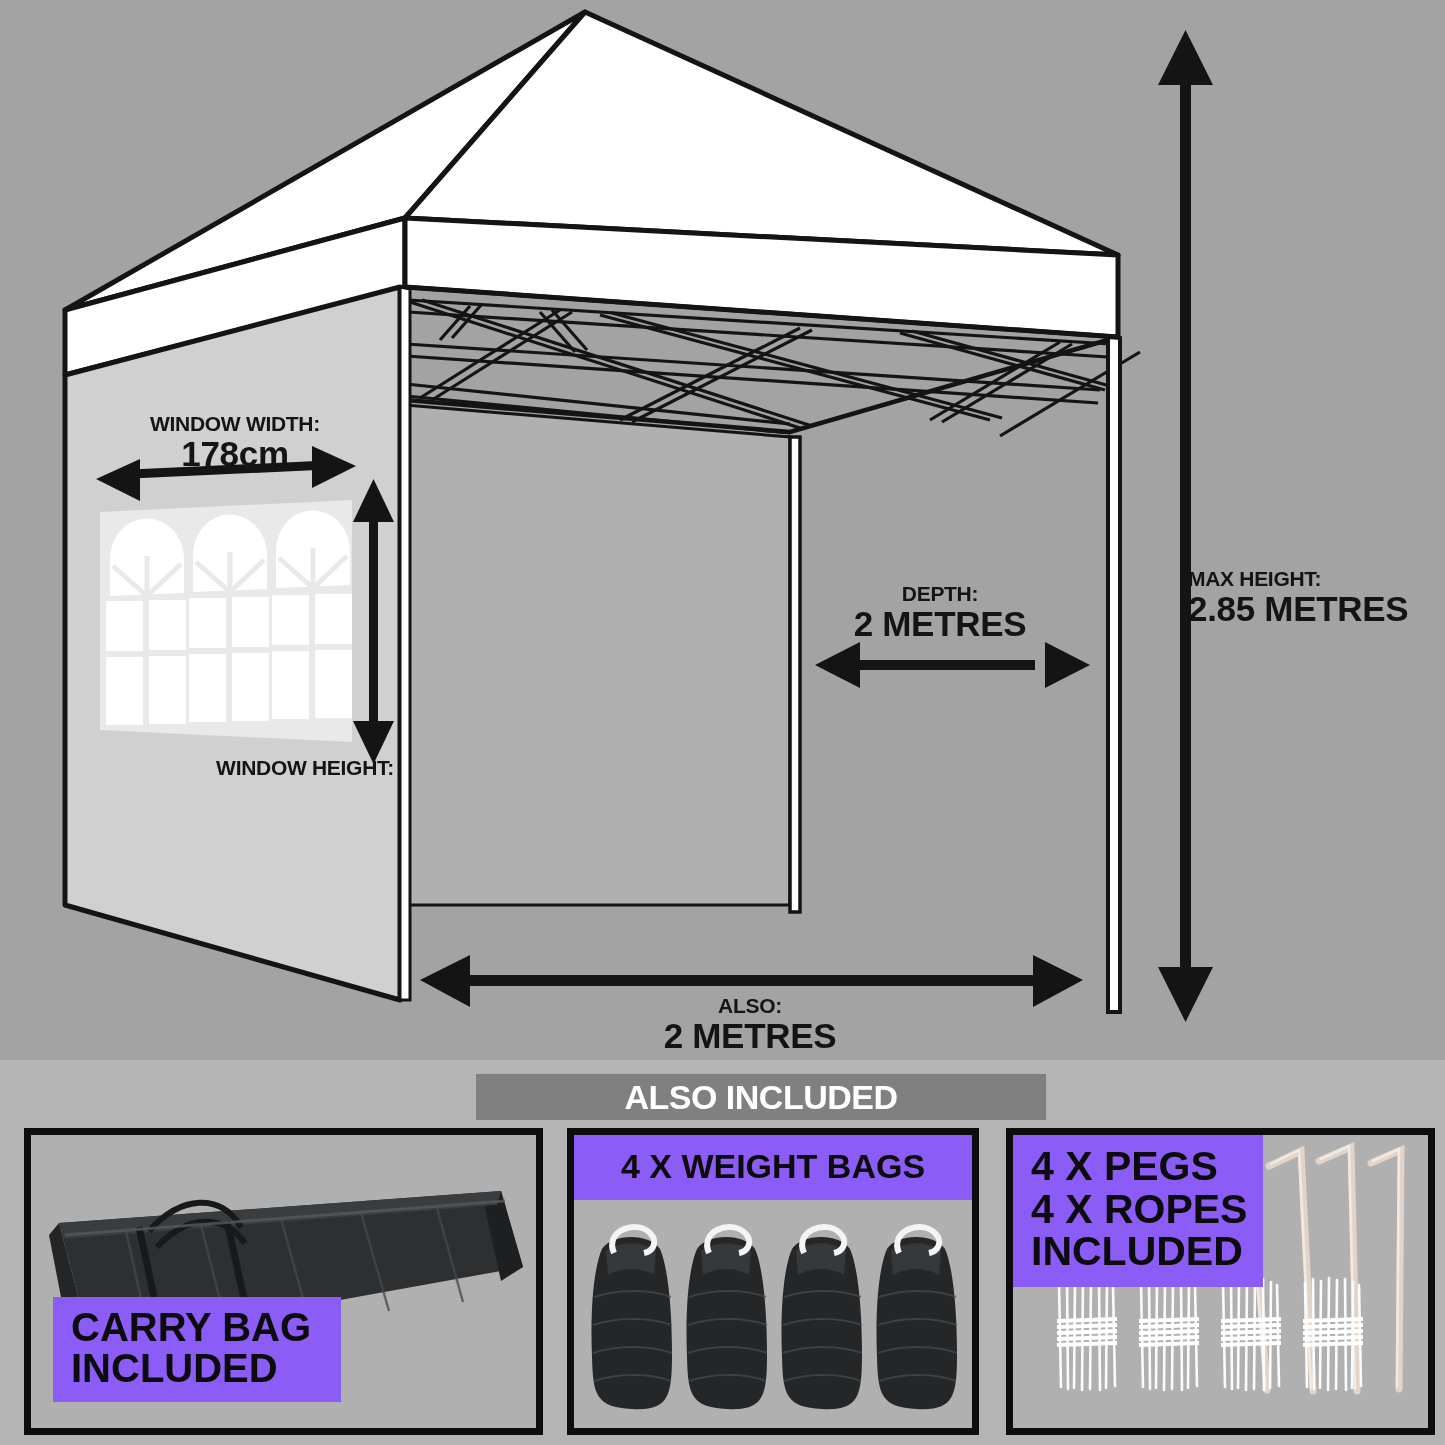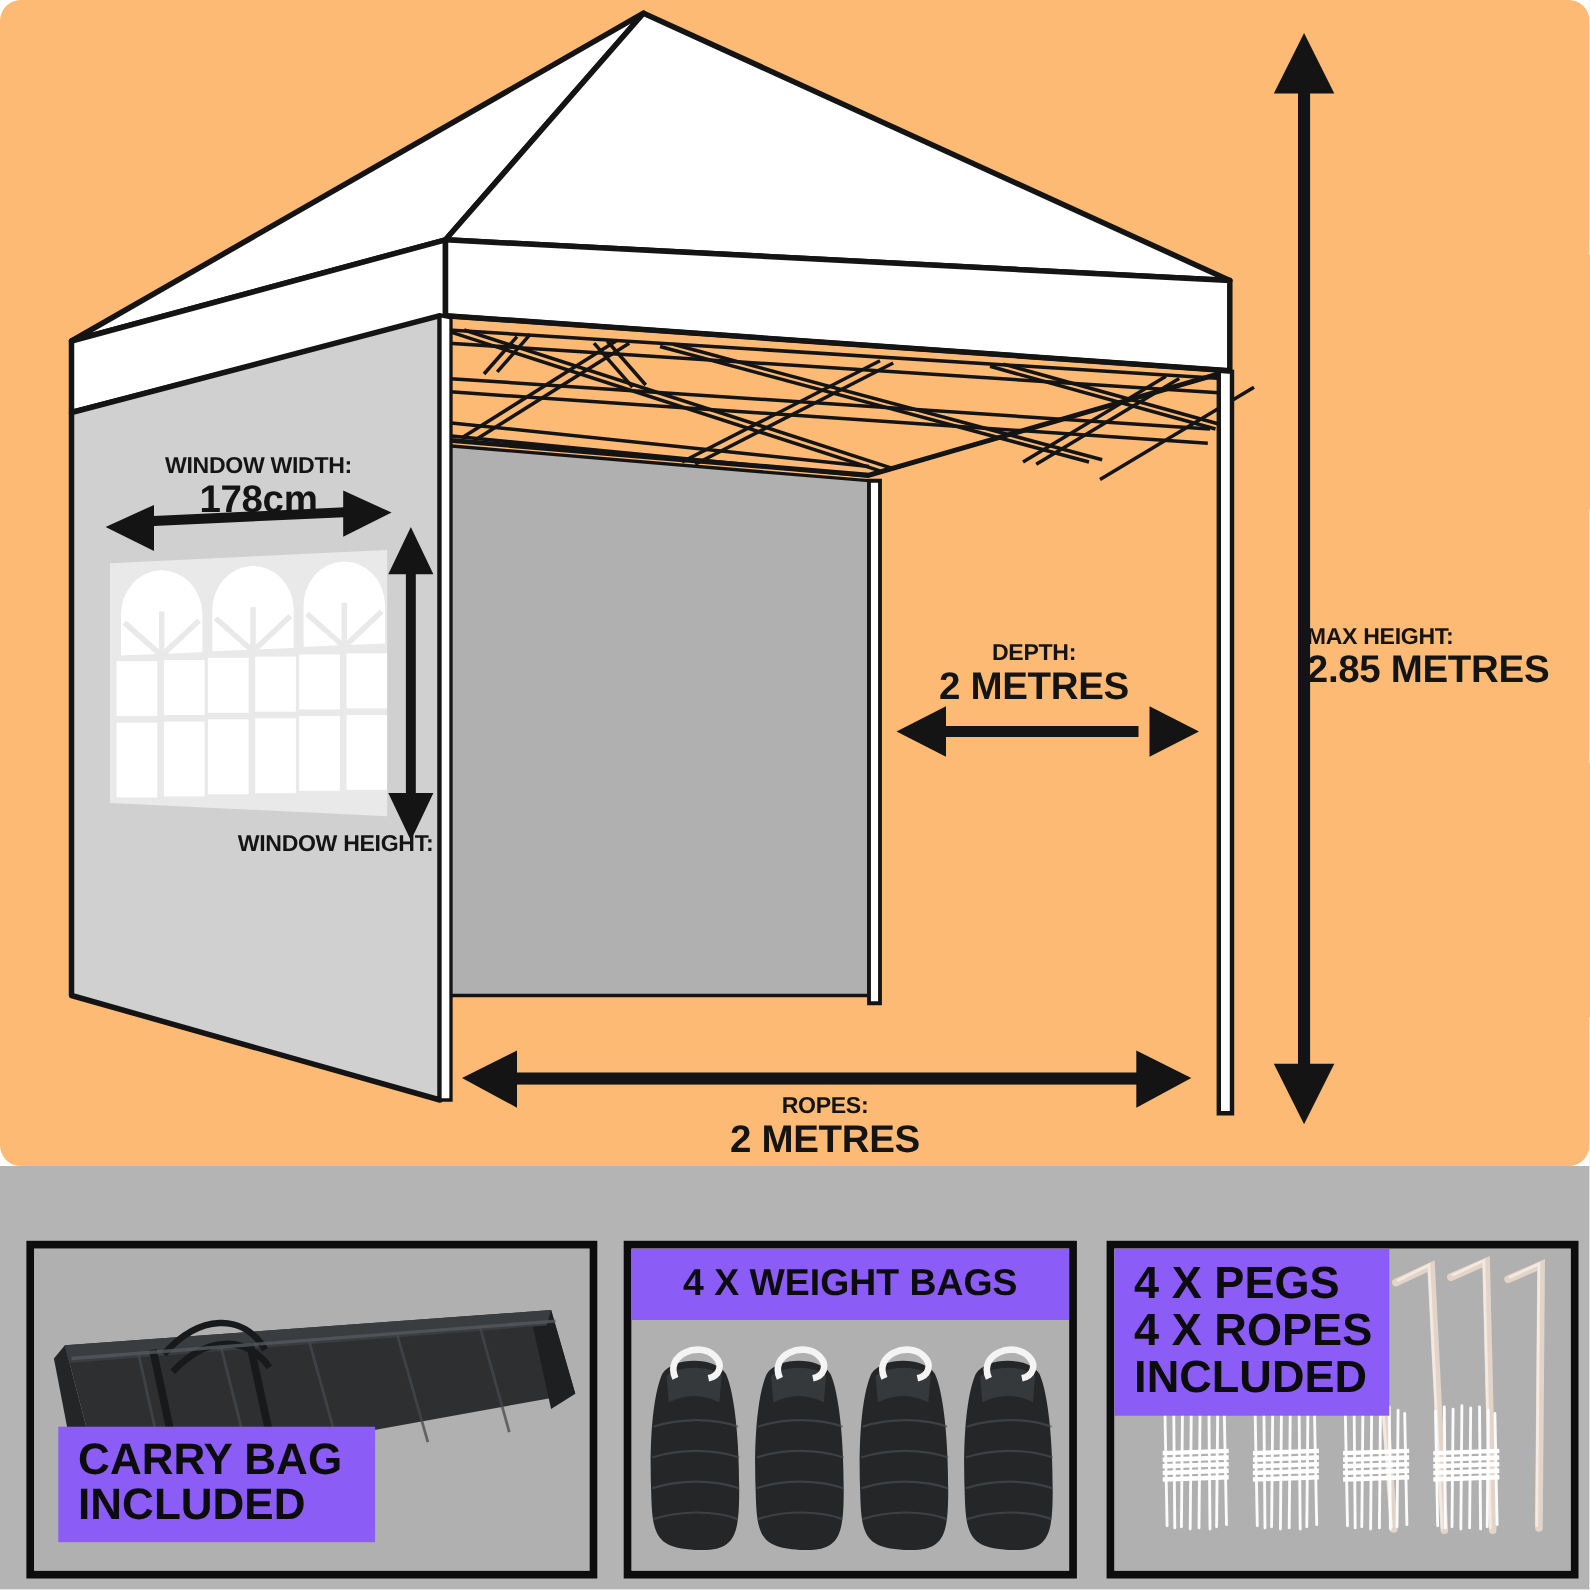--- a/index.html
+++ b/index.html
@@ -1,21 +1,21 @@
 <!DOCTYPE html>
 <html><head>
 <meta charset="utf-8">
 <style>
   html,body{margin:0;padding:0;background:#fff;}
   body{width:1445px;height:1445px;font-family:"Liberation Sans",sans-serif;position:relative;overflow:hidden;}
 
   #stage{position:absolute;inset:0;width:1445px;height:1445px;background:#ffffff;}
 
   
-  #diagram{position:absolute;left:0;top:0;width:1445px;height:1060px;background:#fdba74;border-radius:19px;}
+  #diagram{position:absolute;left:0;top:0;width:1445px;height:1060px;background:#a3a3a3;}
   #diagram svg{position:absolute;left:0;top:0;}
 
   .lbl{position:absolute;text-align:center;color:#141414;
        font-family:"Liberation Sans",sans-serif;font-weight:bold;
        letter-spacing:-0.3px;line-height:1.06;white-space:nowrap;}
   .lbl .ln1{display:block;font-size:21px;font-weight:bold;}
   .lbl .ln2{display:block;font-size:35px;font-weight:bold;}
 
   #lbl-window-width{left:90px;top:413px;width:290px;}
   #lbl-window-height{left:160px;top:757px;width:290px;}
@@ -194,27 +194,30 @@
       <span class="ln1">DEPTH:</span>
       <span class="ln2">2 METRES</span>
     </div>
 
     <div class="lbl" id="lbl-max-height">
       <span class="ln1">MAX HEIGHT:</span>
       <span class="ln2">2.85 METRES</span>
     </div>
 
     <div class="lbl" id="lbl-width">
-      <span class="ln1">ROPES:</span>
+      <span class="ln1">ALSO:</span>
       <span class="ln2">2 METRES</span>
     </div>
   </div>
 
   <div id="included">
 
+    <div id="also-banner">
+      <span>ALSO INCLUDED</span>
+    </div>
 
     <div class="card" id="card-carry">
       <svg width="505" height="293" viewBox="0 0 505 293">
         <rect x="0" y="0" width="505" height="293" fill="#b0b0b0"></rect>
 
         <polygon points="28,88 470,56 492,132 60,210" fill="#2d2f31"></polygon>
         <polygon points="28,88 60,210 40,214 18,100" fill="#232527"></polygon>
         <polygon points="470,56 492,132 470,146 452,64" fill="#1d1f21"></polygon>
         <polygon points="28,88 470,56 466,70 32,104" fill="#3a3d40"></polygon>
 

